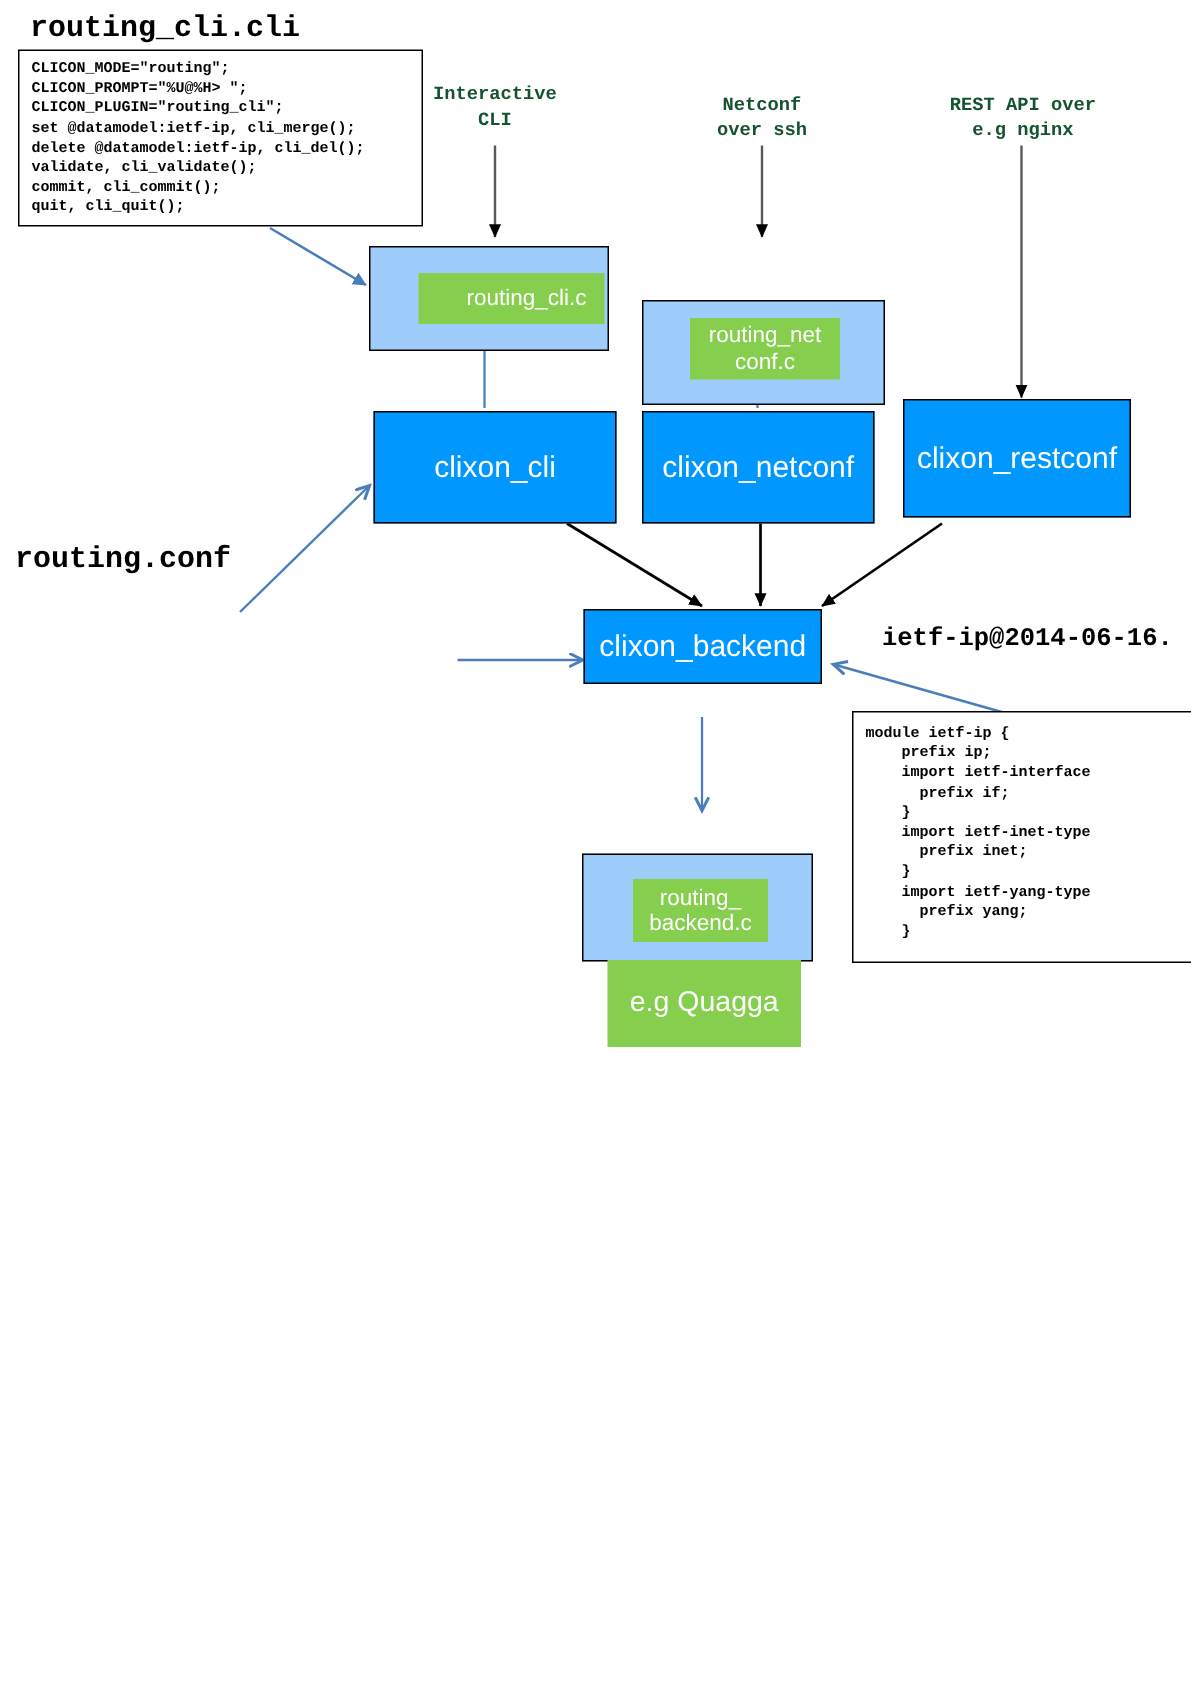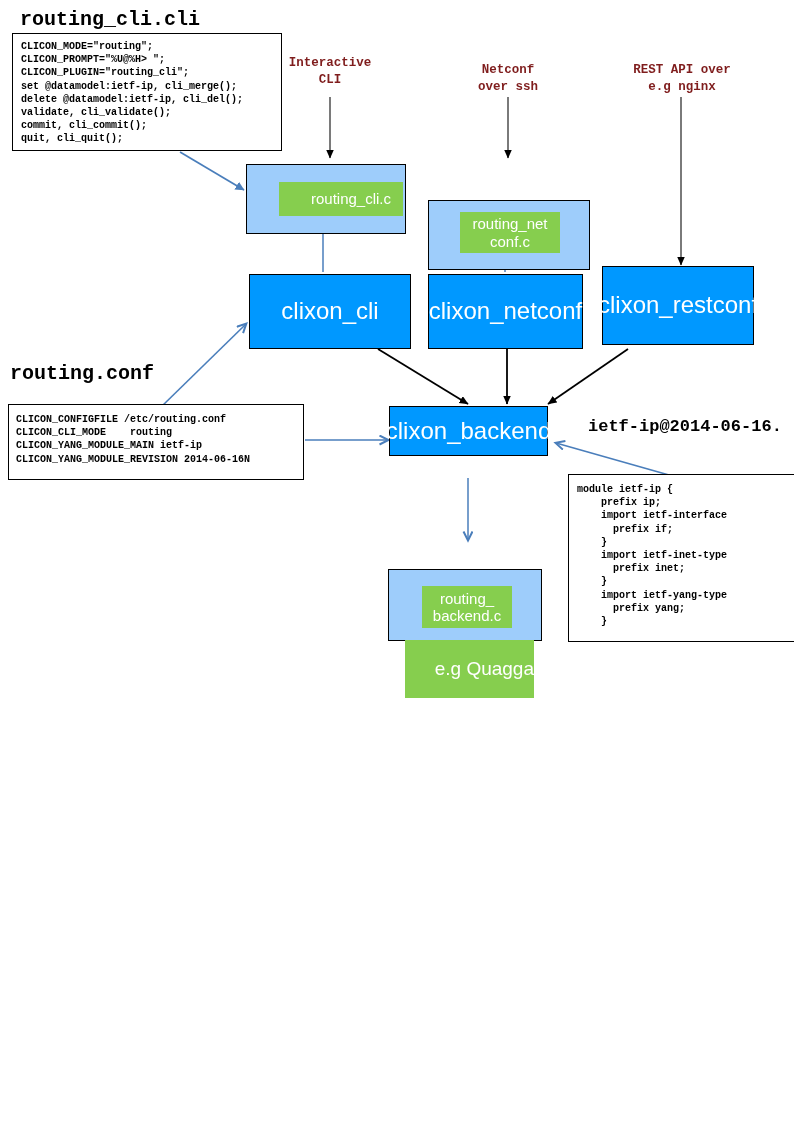--- a/index.html
+++ b/index.html
@@ -8,40 +8,40 @@
   #canvas{position:absolute;left:0;top:0;width:794px;height:1123px;}
   svg.edges{position:absolute;left:0;top:0;width:794px;height:1123px;pointer-events:none;}
 
   .node{position:absolute;box-sizing:border-box;}
 
   
   .container-box{background:#9ECDFB;border:1.5px solid #000000;}
   
   .proc-box{background:#0098FF;border:1.5px solid #000000;
             display:flex;align-items:center;justify-content:center;}
-  .proc-label{color:#ffffff;font-size:24px;line-height:1.1;text-align:center;
+  .proc-label{color:#ffffff;font-size:20px;line-height:1.1;text-align:center;
               white-space:nowrap;}
   
   .plugin-box{position:absolute;background:#86CE4E;
               display:flex;align-items:center;justify-content:center;}
   .plugin-label{color:#ffffff;font-size:15px;line-height:1.15;text-align:center;}
   .quagga-box{position:absolute;background:#86CE4E;
-              display:flex;align-items:center;justify-content:flex-end;}
+              display:flex;align-items:center;justify-content:center;}
   .quagga-label{color:#ffffff;font-size:19px;line-height:1.2;text-align:center;}
 
   
   .code-box{position:absolute;box-sizing:border-box;background:#ffffff;
             border:1.5px solid #000000;overflow:hidden;}
   .code-box pre{margin:0;font-family:"Liberation Mono",monospace;
                 font-weight:bold;font-size:10px;line-height:13.2px;color:#000000;
                 white-space:pre;}
   .file-title{position:absolute;font-family:"Liberation Mono",monospace;
               font-weight:bold;font-size:20px;color:#000000;white-space:nowrap;}
   .anno{position:absolute;font-family:"Liberation Mono",monospace;
-        font-weight:bold;font-size:12.5px;color:#7f1d1d;line-height:17px;
+        font-weight:bold;font-size:12.5px;color:#14532d;line-height:17px;
         text-align:center;white-space:pre;}
   .anno-left{position:absolute;font-family:"Liberation Mono",monospace;
         font-weight:bold;font-size:17px;color:#000000;line-height:17px;
         text-align:left;white-space:nowrap;}
 </style>
 </head>
 <body>
 
 <div id="canvas">
 
@@ -88,26 +88,20 @@
 CLICON_PROMPT="%U@%H&gt; ";
 CLICON_PLUGIN="routing_cli";
 set @datamodel:ietf-ip, cli_merge();
 delete @datamodel:ietf-ip, cli_del();
 validate, cli_validate();
 commit, cli_commit();
 quit, cli_quit();</pre>
   </div>
 
   <div class="file-title" style="left:10px;top:362px;">routing.conf</div>
-  <div class="code-box" style="left:8px;top:404px;width:296px;height:76px;">
-    <pre style="padding:8px 0 0 7px;">CLICON_CONFIGFILE /etc/routing.conf
-CLICON_CLI_MODE    routing
-CLICON_YANG_MODULE_MAIN ietf-ip
-CLICON_YANG_MODULE_REVISION 2014-06-16N</pre>
-  </div>
 
   <div class="anno-left" style="left:588px;top:418px;">ietf-ip@2014-06-16.</div>
   <div class="code-box" style="left:568px;top:474px;width:240px;height:168px;">
     <pre style="padding:8px 0 0 8px;">module ietf-ip {
     prefix ip;
     import ietf-interface
       prefix if;
     }
     import ietf-inet-type
       prefix inet;

